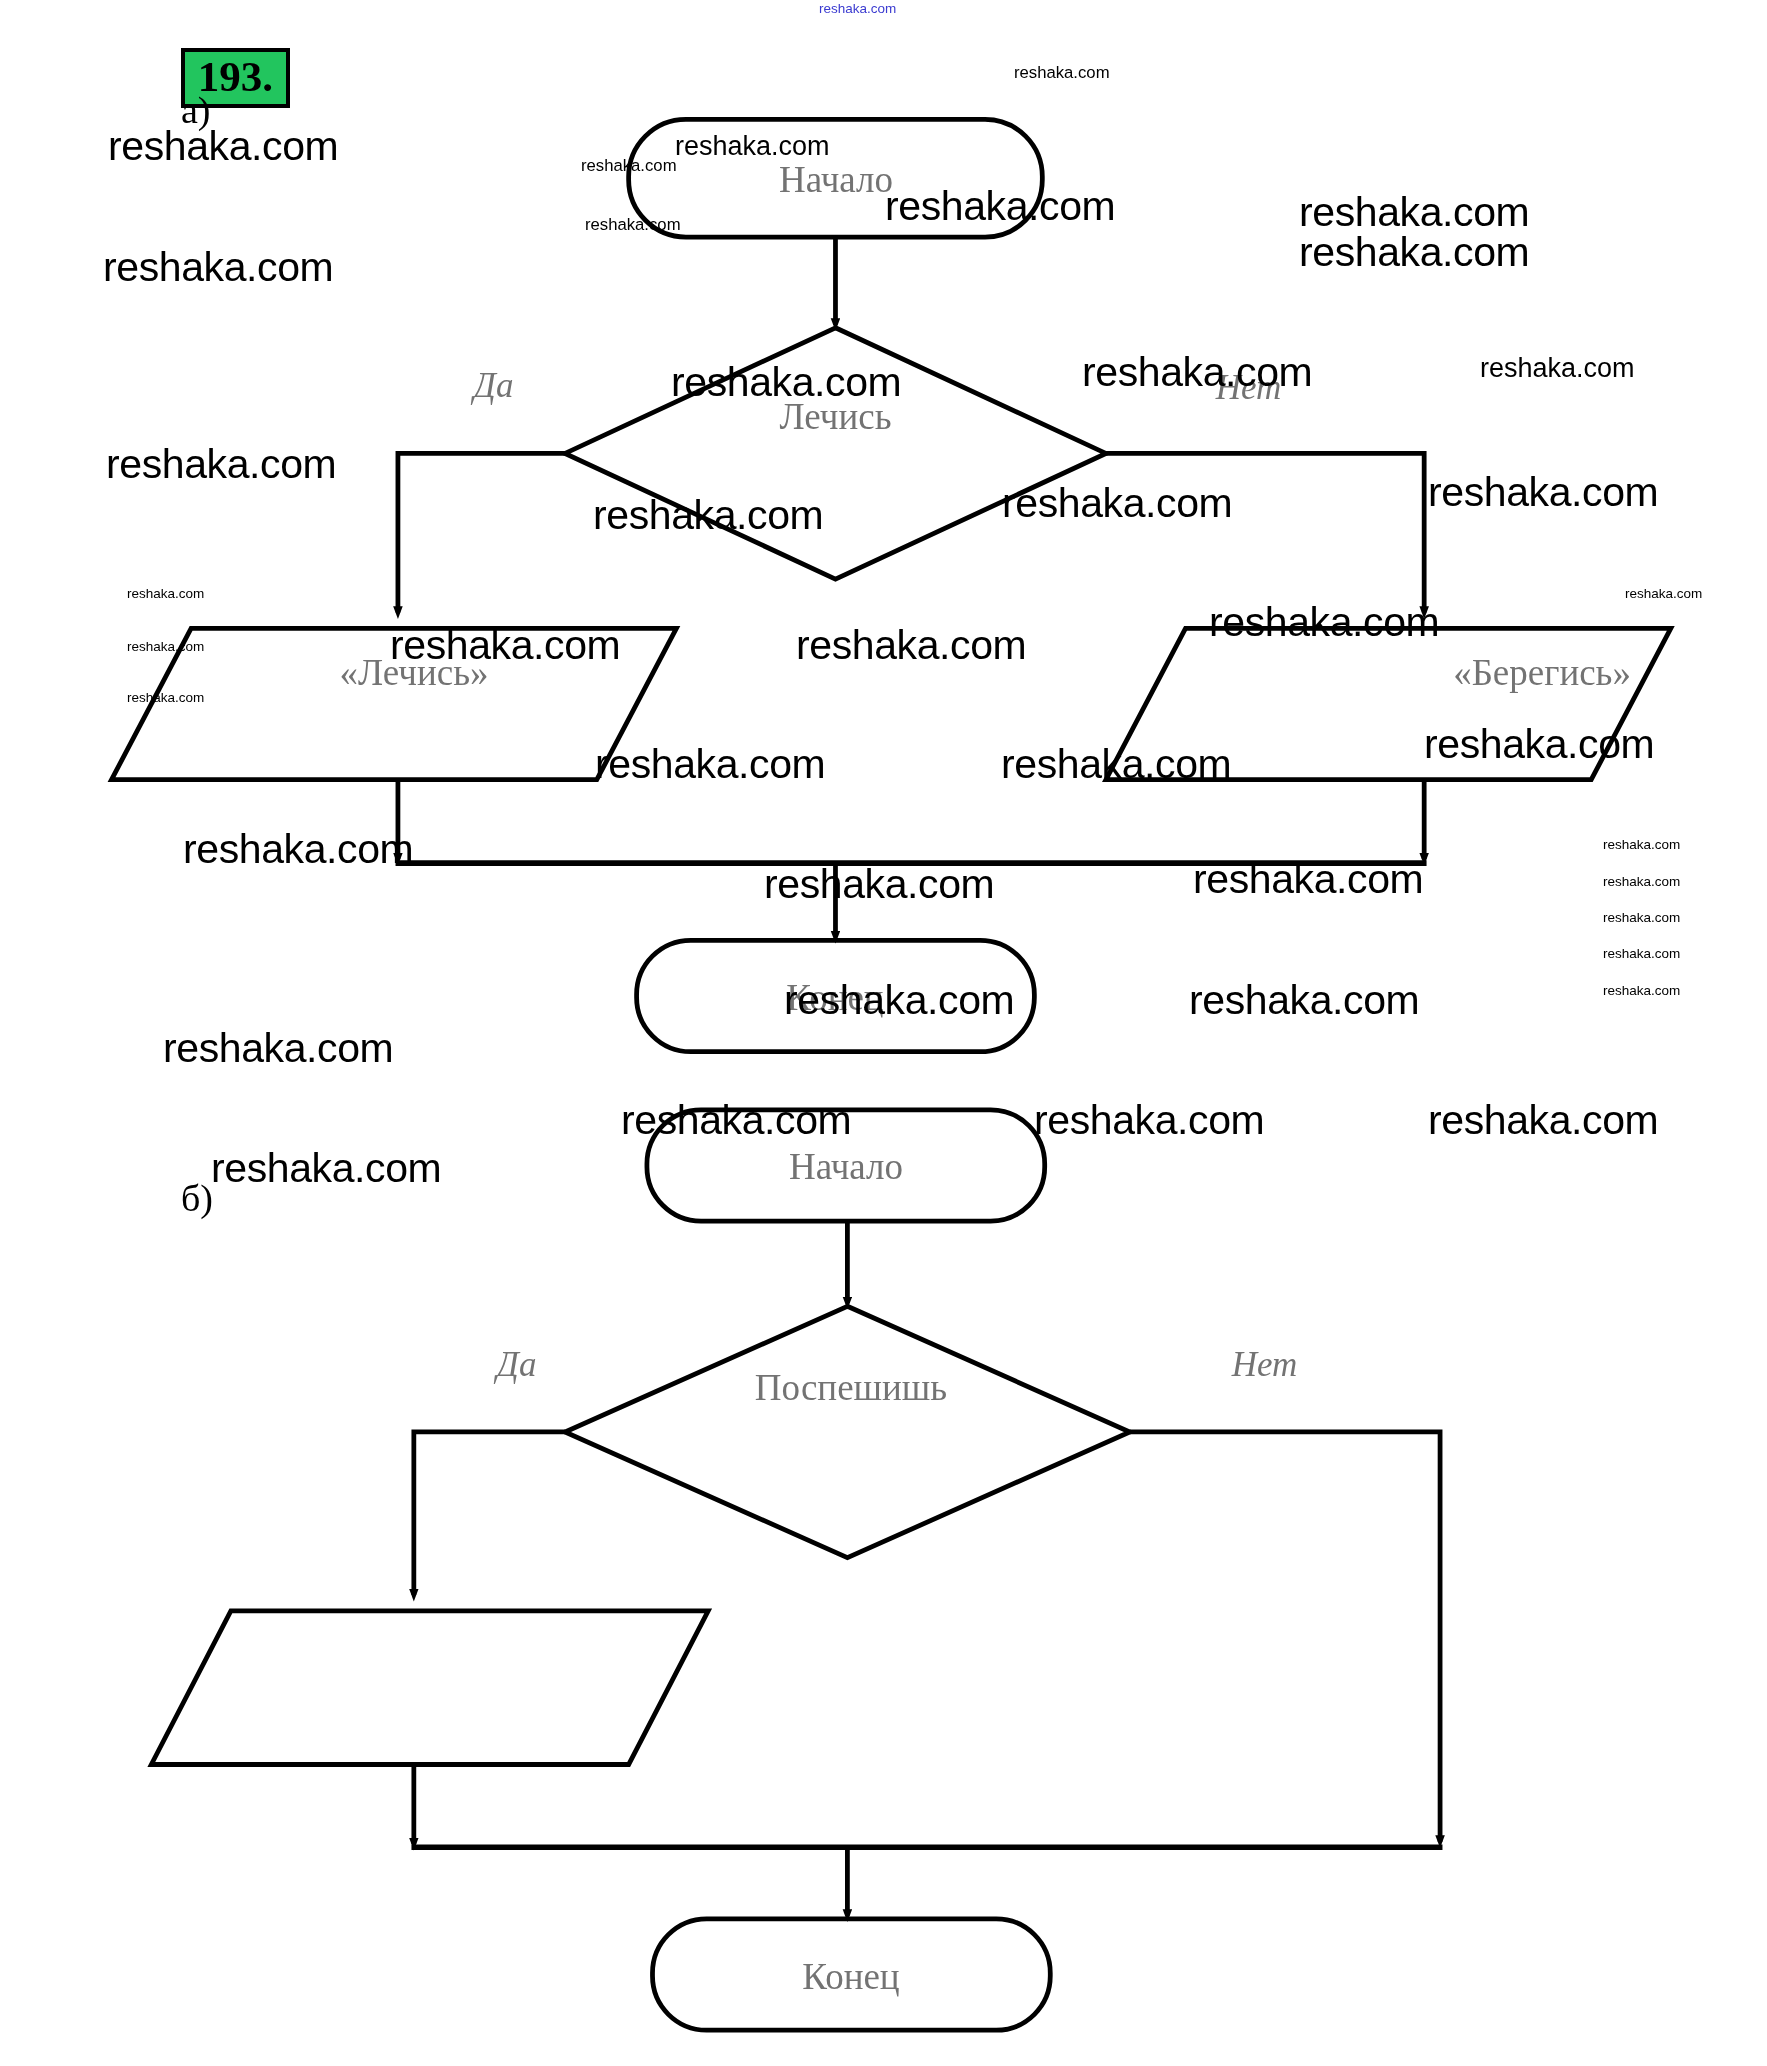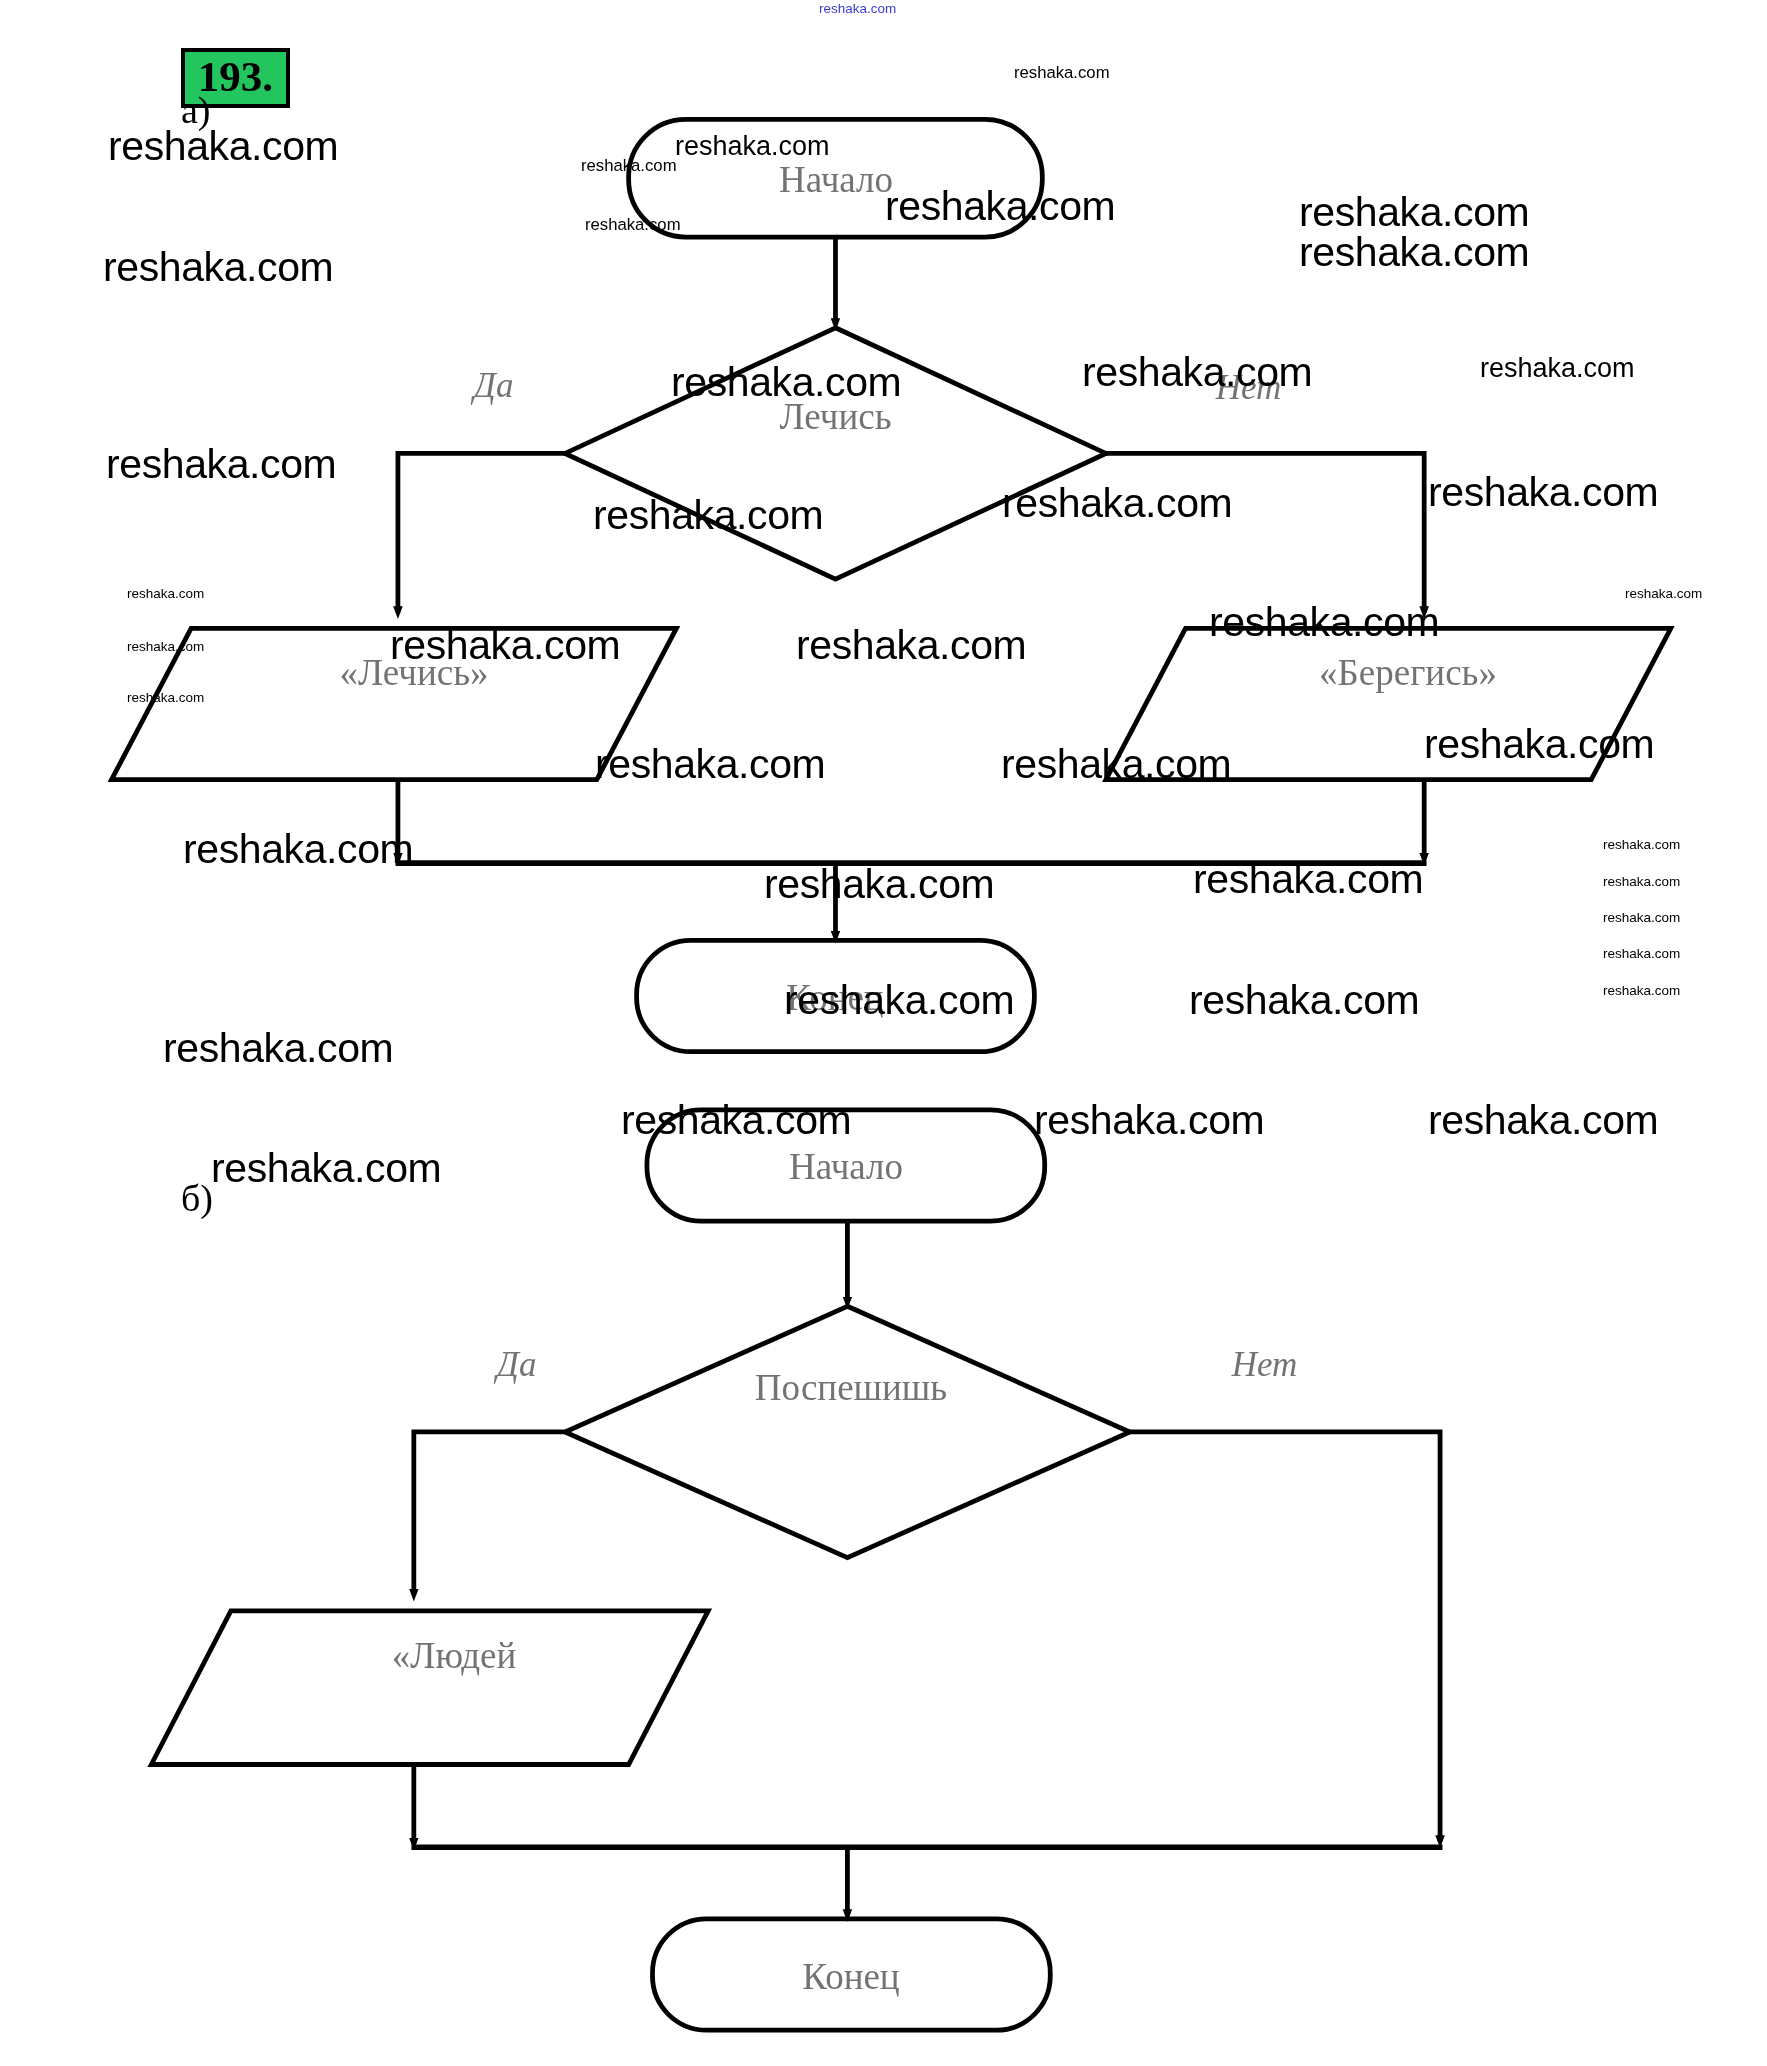--- a/index.html
+++ b/index.html
@@ -128,28 +128,27 @@
 
       <rect x="820" y="2412" width="500" height="140" rx="68" ry="68"></rect>
     </g>
   </svg>
 
   <div class="node-label lbl-node" style="left:629px; top:159px; width:414px;">Начало</div>
   <div class="node-label lbl-node" style="left:716px; top:396px; width:239px;">Лечись</div>
   <div class="node-label lbl-branch" style="left:446px; top:366px; width:95px;">Да</div>
   <div class="node-label lbl-branch" style="left:1201px; top:368px; width:95px;">Нет</div>
   <div class="node-label lbl-node" style="left:191px; top:652px; width:446px;">«Лечись»</div>
-  <div class="node-label lbl-node" style="left:1185px; top:652px; width:446px;">«Берегись»</div>
+  <div class="node-label lbl-node" style="left:1185px; top:652px; width:446px;text-align:right;">«Берегись»</div>
   <div class="node-label lbl-node" style="left:636px; top:977px; width:398px;">Конец</div>
 
   <div class="node-label lbl-node" style="left:647px; top:1146px; width:398px;">Начало</div>
   <div class="node-label lbl-node" style="left:708px; top:1367px; width:286px;font-family:Liberation Serif, serif;">Поспешишь</div>
   <div class="node-label lbl-branch" style="left:469px; top:1345px; width:95px;">Да</div>
   <div class="node-label lbl-branch" style="left:1217px; top:1345px; width:95px;">Нет</div>
-  <div class="node-label lbl-node" style="left:231px; top:1635px; width:446px;">«Людей</div>
   <div class="node-label lbl-node" style="left:652px; top:1956px; width:398px;">Конец</div>
 
   <div id="watermark-layer">
       <div class="wm wm-blue" style="left: 819px; top: 1.6px;">reshaka.com</div>
       <div class="wm wm-sm" style="left: 1014px; top: 65px;">reshaka.com</div>
       <div class="wm wm-md" style="left: 675px; top: 133px;">reshaka.com</div>
       <div class="wm wm-lg" style="left: 1299px; top: 192px;">reshaka.com</div>
       <div class="wm wm-lg" style="left: 108px; top: 126px;">reshaka.com</div>
       <div class="wm wm-sm" style="left: 581px; top: 158px;">reshaka.com</div>
       <div class="wm wm-lg" style="left: 885px; top: 186px;">reshaka.com</div>

